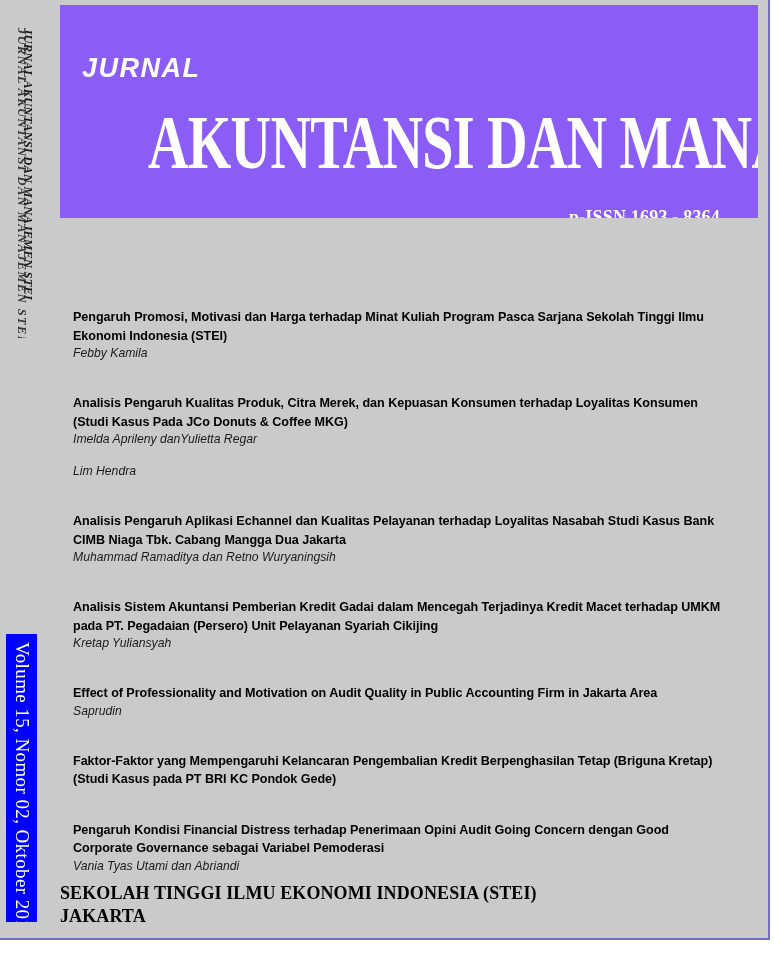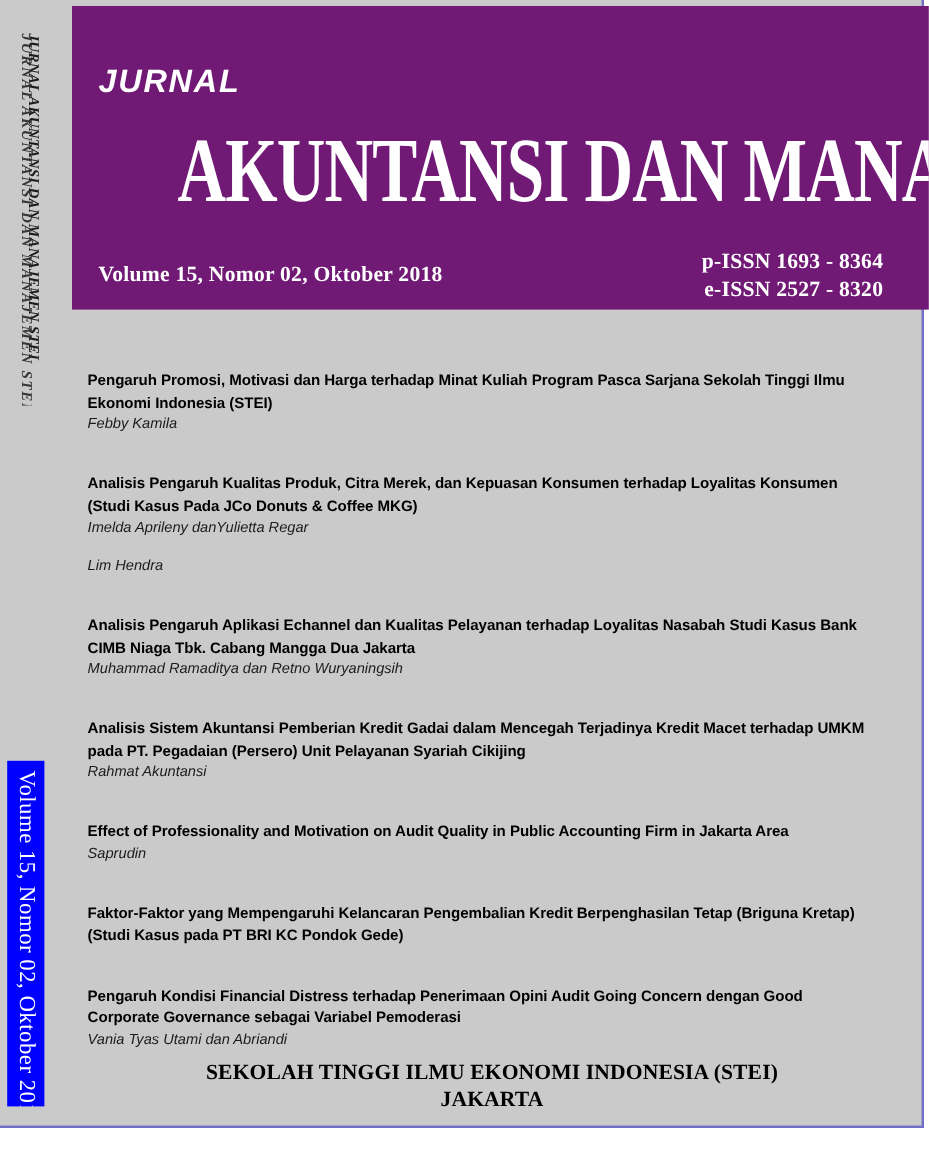--- a/index.html
+++ b/index.html
@@ -89,24 +89,23 @@
     color: #ffffff;
     letter-spacing: 0.4px;
   }
 
   
   .masthead {
     position: absolute;
     left: 60px;
     top: 5px;
     width: 698px;
-    height: 253px;
-    background: #701a75;
-    overflow: hidden;
-    padding-left: 16px;
+    height: 213px;
+    background: #8b5cf6;
+    overflow: hidden;
   }
   .masthead .jurnal {
     position: absolute;
     left: 22px;
     top: 48px;
     font-family: "Liberation Sans", sans-serif;
     font-weight: bold;
     font-style: italic;
     font-size: 27px;
     letter-spacing: 1.5px;
@@ -177,21 +176,20 @@
     line-height: 17px;
     color: #1a1a1a;
   }
 
   
   .footer {
     position: absolute;
     left: 60px;
     top: 882px;
     width: 700px;
-    text-align: center;
     font-family: "Liberation Serif", serif;
     font-weight: bold;
     font-size: 18px;
     line-height: 23px;
     color: #000000;
     letter-spacing: 0.1px;
   }
   .footer .line2 { display: block; }
 </style>
 </head>
@@ -231,21 +229,21 @@
       </div>
       <div class="toc-entry">
         <div class="art-authors">Lim Hendra</div>
       </div>
       <div class="toc-entry">
         <div class="art-title">Analisis Pengaruh Aplikasi Echannel dan Kualitas Pelayanan terhadap Loyalitas Nasabah Studi Kasus Bank CIMB Niaga Tbk. Cabang Mangga Dua Jakarta</div>
         <div class="art-authors">Muhammad Ramaditya dan Retno Wuryaningsih</div>
       </div>
       <div class="toc-entry">
         <div class="art-title">Analisis Sistem Akuntansi Pemberian Kredit Gadai dalam  Mencegah Terjadinya Kredit Macet terhadap UMKM pada  PT. Pegadaian (Persero) Unit Pelayanan Syariah Cikijing</div>
-        <div class="art-authors">Rahmat Akuntansi</div>
+        <div class="art-authors">Kretap Yuliansyah</div>
       </div>
       <div class="toc-entry">
         <div class="art-title">Effect of Professionality and Motivation on Audit Quality in Public Accounting Firm in Jakarta Area</div>
         <div class="art-authors">Saprudin</div>
       </div>
       <div class="toc-entry">
         <div class="art-title">Faktor-Faktor yang Mempengaruhi Kelancaran Pengembalian Kredit Berpenghasilan Tetap (Briguna Kretap) (Studi Kasus pada PT BRI KC Pondok Gede)</div>
       </div>
       <div class="toc-entry">
         <div class="art-title">Pengaruh Kondisi Financial Distress terhadap Penerimaan Opini Audit Going Concern dengan Good Corporate Governance sebagai Variabel Pemoderasi</div>

